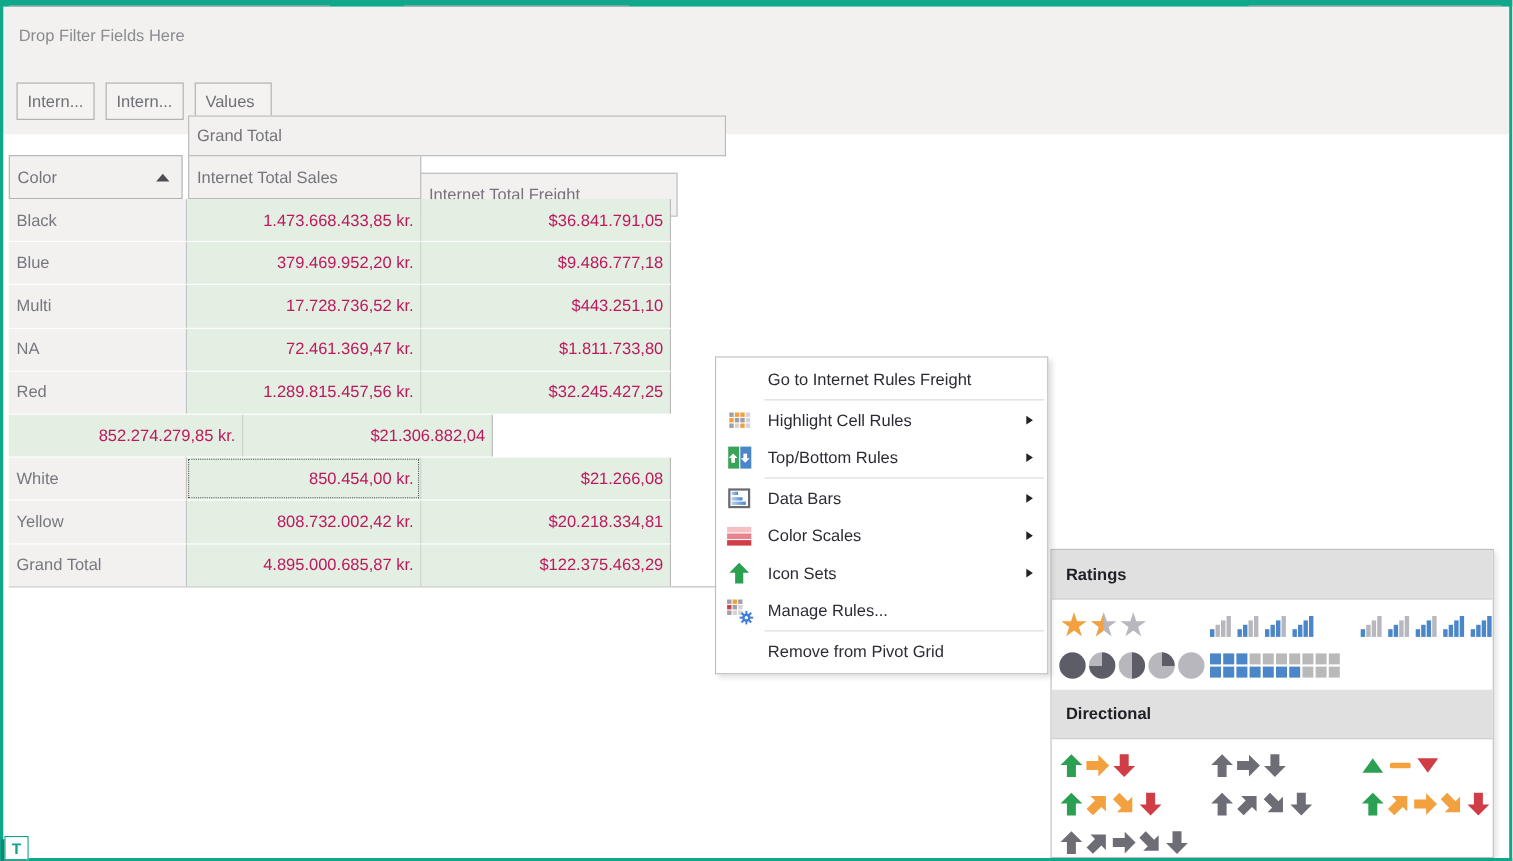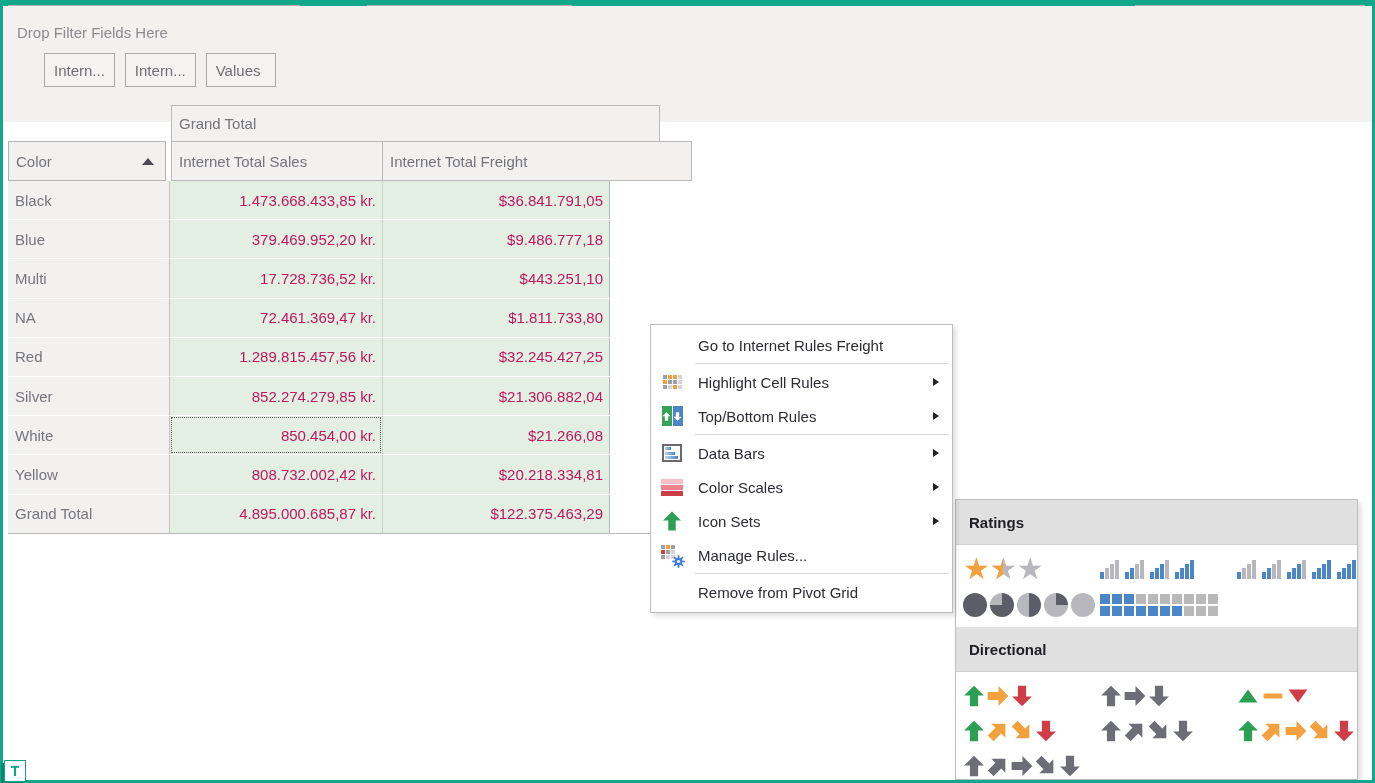--- a/index.html
+++ b/index.html
@@ -9,30 +9,30 @@
   
   .edge{position:absolute;background:#10a78a;z-index:40;}
   .edge.top{left:0;top:0;right:0;height:6px;}
   .edge.bottom{left:0;bottom:0;right:0;height:3px;}
   .edge.left{left:0;top:0;bottom:0;width:3px;}
   .edge.right{right:0;top:0;bottom:0;width:3px;}
   .tabline{position:absolute;top:5px;height:1px;background:#b3b3b3;z-index:41;}
   
   .band{position:absolute;left:3px;right:3px;top:6px;height:116px;background:#f2f1f0;padding-left:26px;}
   .drop-text{position:absolute;left:14px;top:18px;font-size:15px;color:#8b8b90;}
-  .field-btns{position:absolute;left:12px;top:47px;display:flex;gap:10px;margin-left:29px;}
+  .field-btns{position:absolute;left:12px;top:69px;display:flex;gap:10px;}
   .field-btn{height:34px;min-width:70px;box-sizing:border-box;border:1px solid #ababab;
              background:#f4f3f2;color:#6f6f76;font-size:15px;display:flex;align-items:center;
              padding:0 9px;}
   
   .hbox{position:absolute;box-sizing:border-box;border:1px solid #b9b9b9;background:#f2f1f0;
         color:#74747b;font-size:15px;display:flex;align-items:center;padding-left:7px;}
   .gt-header{left:171px;top:105px;width:489px;height:37px;}
   .colh-sales{left:171px;top:141px;width:212px;height:40px;}
-  .colh-freight{left:382px;top:141px;width:310px;height:40px;}
+  .colh-freight{left:382px;top:157px;width:234px;height:40px;}
   .row-field{left:8px;top:141px;width:158px;height:40px;justify-content:space-between;
              padding-right:11px;border-color:#b2b2b2;}
   .sort-asc{width:0;height:0;border-left:6px solid transparent;border-right:6px solid transparent;
             border-bottom:7px solid #4c4c52;}
   
   #pivot-rows{position:absolute;left:8px;top:181px;width:652px;}
   .prow{display:flex;height:38.2px;margin-bottom:1px;}
   .prow:last-child{margin-bottom:0;border-bottom:1px solid #b9b9b9;}
   .rlabel{width:162px;box-sizing:border-box;background:#f2f1f0;border-right:1px solid #c2c2c2;
           color:#76767d;font-size:15px;display:flex;align-items:center;padding-left:7px;}
@@ -145,21 +145,20 @@
           <div class="rlabel">NA</div>
           <div class="cell sales">72.461.369,47 kr.</div>
           <div class="cell freight">$1.811.733,80</div>
         </div>
         <div class="prow">
           <div class="rlabel">Red</div>
           <div class="cell sales">1.289.815.457,56 kr.</div>
           <div class="cell freight">$32.245.427,25</div>
         </div>
         <div class="prow">
-          <div class="rlabel">Silver</div>
           <div class="cell sales">852.274.279,85 kr.</div>
           <div class="cell freight">$21.306.882,04</div>
         </div>
         <div class="prow">
           <div class="rlabel">White</div>
           <div class="cell sales focus">850.454,00 kr.</div>
           <div class="cell freight">$21.266,08</div>
         </div>
         <div class="prow">
           <div class="rlabel">Yellow</div>

